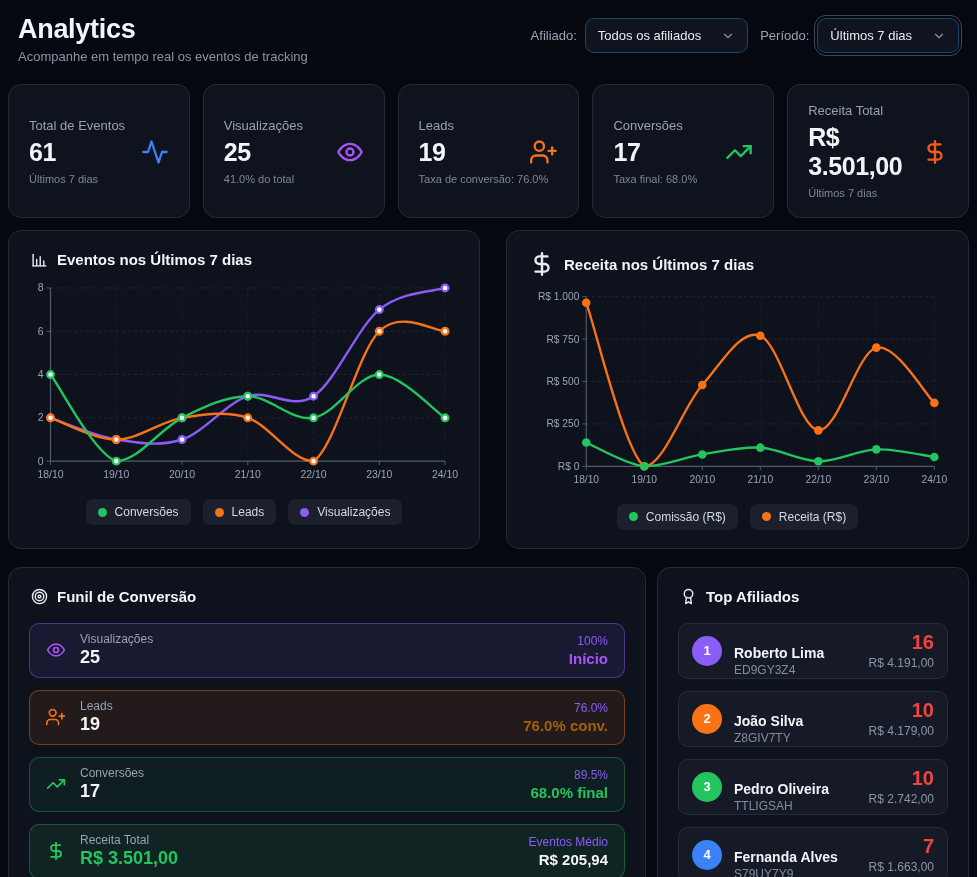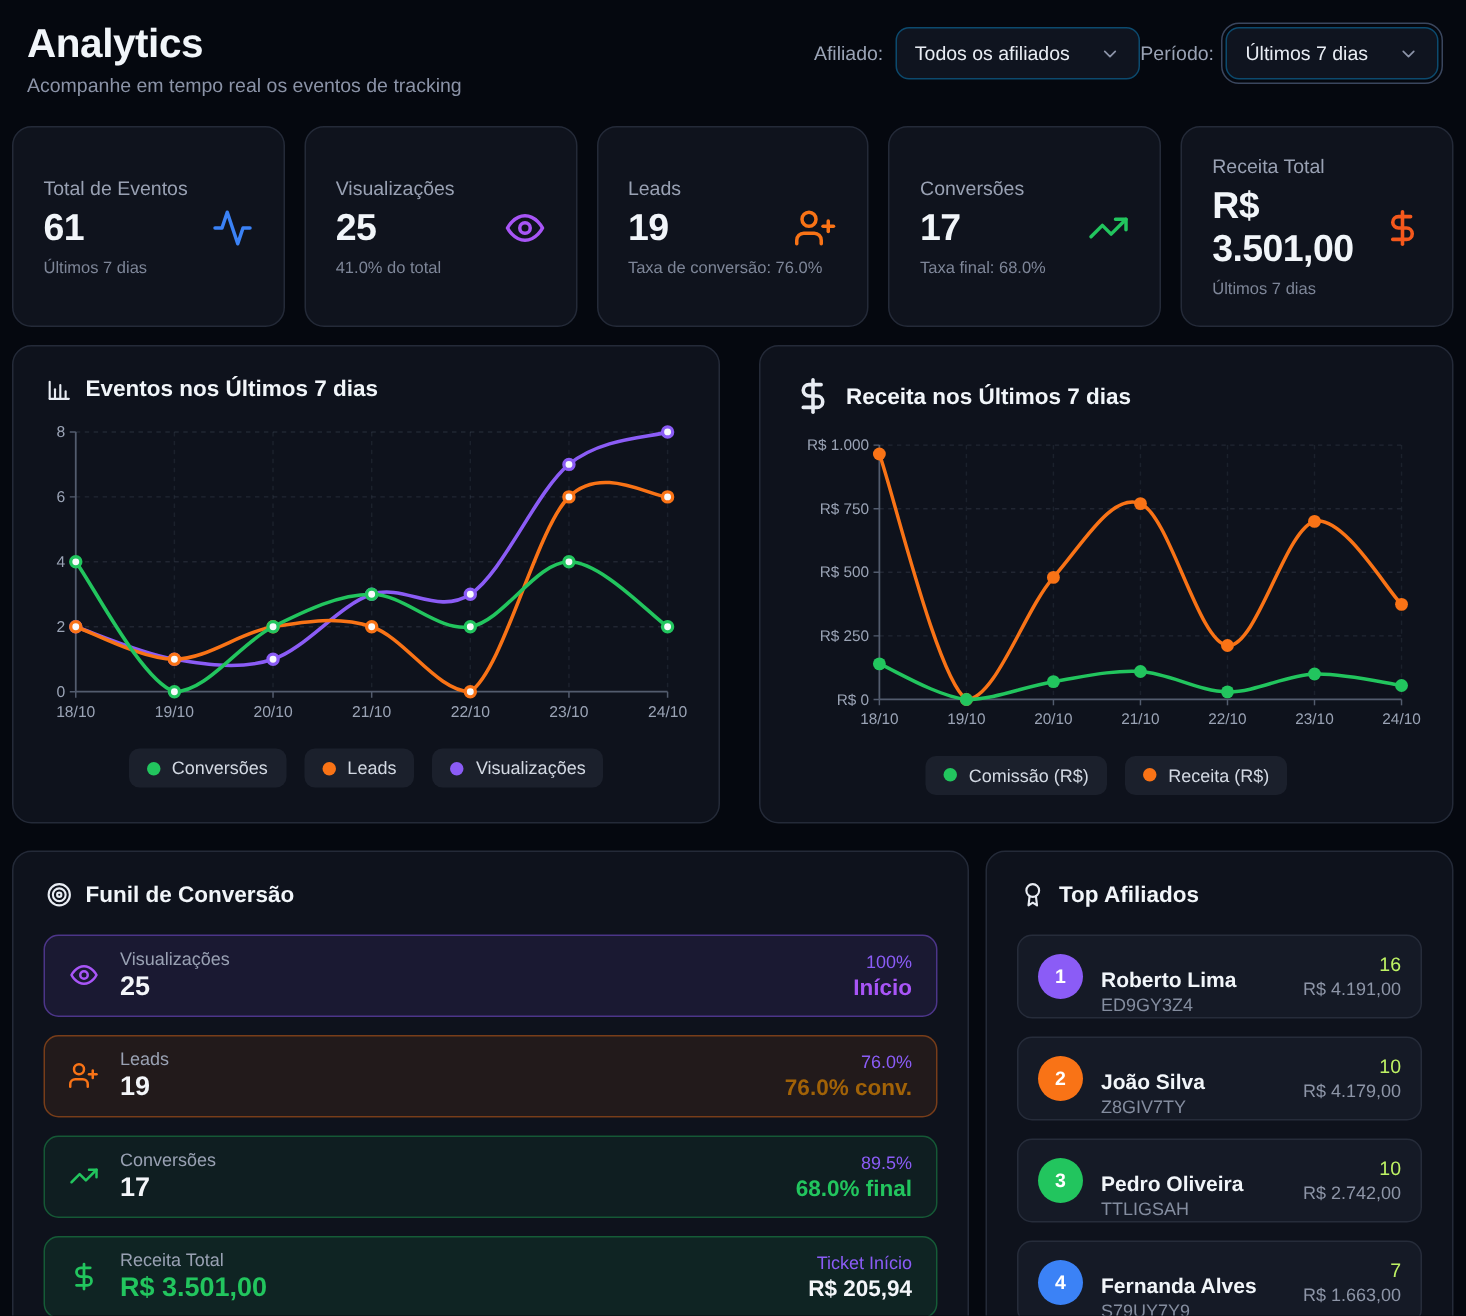--- a/index.html
+++ b/index.html
@@ -8,21 +8,21 @@
     background: #05080f;
     color: #f1f5f9;
     font-family: "Liberation Sans", sans-serif;
     overflow: hidden;
     padding: 10px 8px 12px;
   }
   
   .header { display:flex; justify-content:space-between; align-items:flex-start; padding: 4px 10px 14px; }
   .page-title { font-size: 27px; font-weight: 700; letter-spacing: -0.3px; }
   .page-subtitle { font-size: 13px; color: #8b93a7; margin-top: 4px; }
-  .header-controls { display:flex; align-items:center; margin-top: 4px; }
+  .header-controls { display:flex; align-items:center; gap: 12px; margin-top: 4px; }
   .control-group { display:flex; align-items:center; gap: 8px; }
   .control-label { font-size: 13px; color: #9aa3b5; }
   .select {
     display:flex; align-items:center; gap: 20px;
     background: #0f141f; border: 1px solid #0c4a6e; border-radius: 9px;
     padding: 9px 12px; font-size: 13px; color: #e8ecf3; cursor: pointer;
   }
   .select .chev { color:#8b93a7; display:flex; }
   .select.ringed { outline: 1px solid #3a465e; outline-offset: 2px; }
   .icon { display:inline-flex; align-items:center; justify-content:center; }
@@ -74,21 +74,21 @@
   }
   .aff-badge {
     width: 30px; height: 30px; border-radius: 50%; flex: 0 0 30px;
     display:flex; align-items:center; justify-content:center;
     color:#fff; font-size: 13px; font-weight: 700;
   }
   .aff-mid { flex: 1; min-width: 0; margin-top: 20px; }
   .aff-name { font-size: 14px; font-weight: 600; color:#f1f5f9; }
   .aff-code { font-size: 12px; color: #848d9f; margin-top: 2px; }
   .aff-right { text-align: right; }
-  .aff-count { font-size: 13px; font-weight: 400; color: #bef264; }
+  .aff-count { font-size: 20px; font-weight: 700; color: #ef4444; }
   .aff-amount { font-size: 12px; color: #8d95a7; margin-top: 2px; }
 </style>
 </head>
 <body>
 
 <div class="header">
   <div>
     <div class="page-title">Analytics</div>
     <div class="page-subtitle">Acompanhe em tempo real os eventos de tracking</div>
   </div>
@@ -433,21 +433,21 @@
             <svg width="20" height="20" viewBox="0 0 24 24" fill="none" stroke="currentColor" stroke-width="2.2" stroke-linecap="round" stroke-linejoin="round">
               <line x1="12" y1="2" x2="12" y2="22"></line>
               <path d="M17 5H9.5a3.5 3.5 0 0 0 0 7h5a3.5 3.5 0 0 1 0 7H6"></path>
             </svg>
           </span>
     <div class="funnel-left">
       <div class="funnel-label">Receita Total</div>
       <div class="funnel-value" style="color: rgb(34, 197, 94);">R$ 3.501,00</div>
     </div>
     <div class="funnel-right">
-      <div class="funnel-pct">Ticket Início</div>
+      <div class="funnel-pct">Eventos Médio</div>
       <div class="funnel-note" style="color: rgb(243, 245, 249);">R$ 205,94</div>
     </div>
   </div>
 </div>
   </div>
   <div class="panel">
     <div class="panel-head">
       <span class="icon">
           <svg width="17" height="17" viewBox="0 0 24 24" fill="none" stroke="currentColor" stroke-width="2" stroke-linecap="round" stroke-linejoin="round">
             <circle cx="12" cy="8" r="6"></circle>

